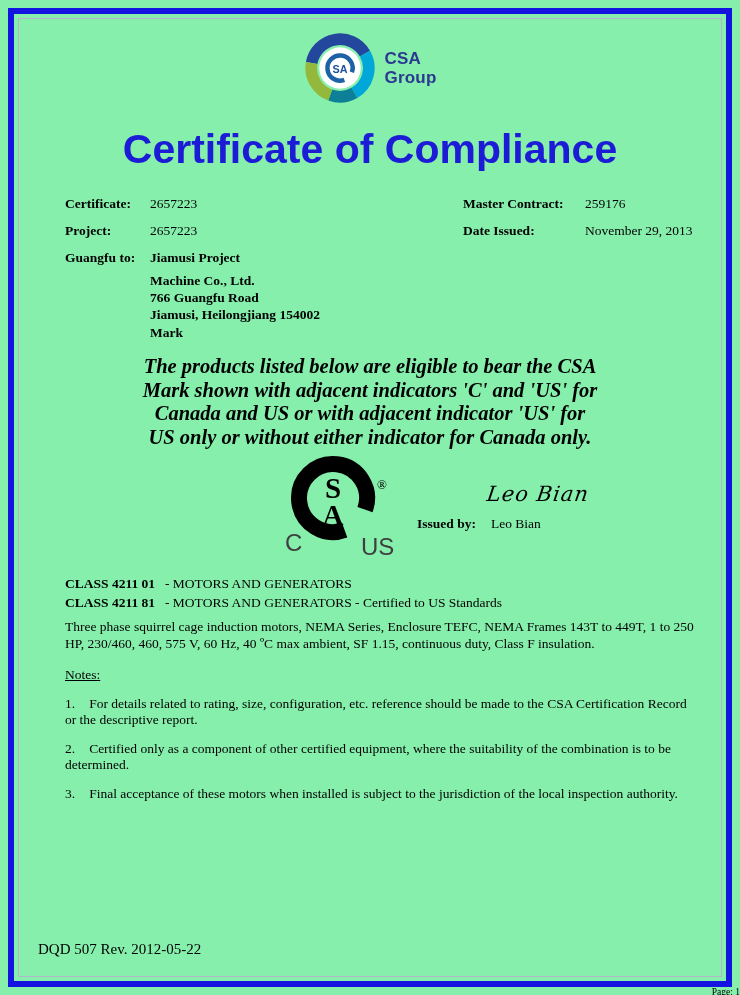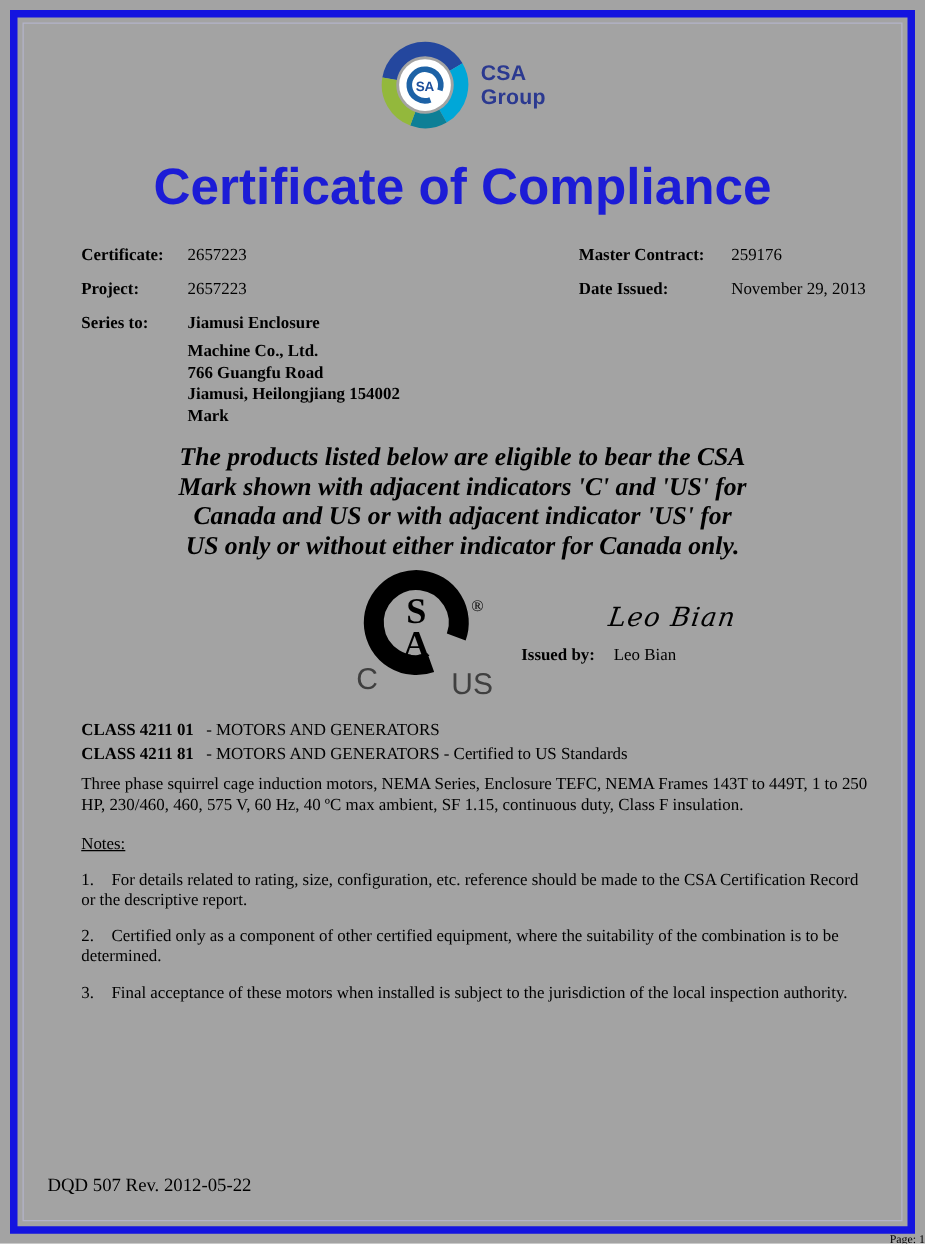--- a/index.html
+++ b/index.html
@@ -1,17 +1,17 @@
 <!DOCTYPE html>
 <html><head>
 <meta charset="utf-8">
 <style>
   html,body { margin:0; padding:0; background:#ffffff; }
   .page {
-    position:relative; width:740px; height:995px; background:#a3a3a3;
+    position:relative; width:740px; height:995px; background:#86efac;
     font-family:"Liberation Serif", serif; color:#000; overflow:hidden;
   }
   .outer-border { position:absolute; inset:8px; border:6px solid #1414e0; pointer-events:none; }
   .inner-border { position:absolute; inset:18px; border:1px solid #b4b4ca; pointer-events:none; }
 
   
   .logo-block { position:absolute; top:32px; left:0; right:0; display:flex; justify-content:center; align-items:center; gap:9px; }
   .logo-text { font-family:"Liberation Sans", sans-serif; font-weight:bold; color:#2b3990; font-size:17px; line-height:19px; letter-spacing:0.2px; }
 
   
@@ -80,22 +80,22 @@
   <span class="f-lbl" style="left:65px;top:196px">Certificate:</span>
   <span class="f-val" style="left:150px;top:196px">2657223</span>
   <span class="f-lbl" style="left:463px;top:196px">Master Contract:</span>
   <span class="f-val" style="left:585px;top:196px">259176</span>
 
   <span class="f-lbl" style="left:65px;top:223px">Project:</span>
   <span class="f-val" style="left:150px;top:223px">2657223</span>
   <span class="f-lbl" style="left:463px;top:223px">Date Issued:</span>
   <span class="f-val" style="left:585px;top:223px">November 29, 2013</span>
 
-  <span class="f-lbl" style="left:65px;top:250px">Series to:</span>
-  <span class="f-val-bold" style="left:150px;top:250px">Jiamusi Enclosure</span>
+  <span class="f-lbl" style="left:65px;top:250px">Guangfu to:</span>
+  <span class="f-val-bold" style="left:150px;top:250px">Jiamusi Project</span>
   <div class="address">
     <div>Machine Co., Ltd.</div>
     <div>766 Guangfu Road</div>
     <div>Jiamusi, Heilongjiang 154002</div>
     <div>Mark</div>
   </div>
 
   <div class="eligibility">
     <div>The products listed below are eligible to bear the CSA</div>
     <div>Mark shown with adjacent indicators 'C' and 'US' for</div>

